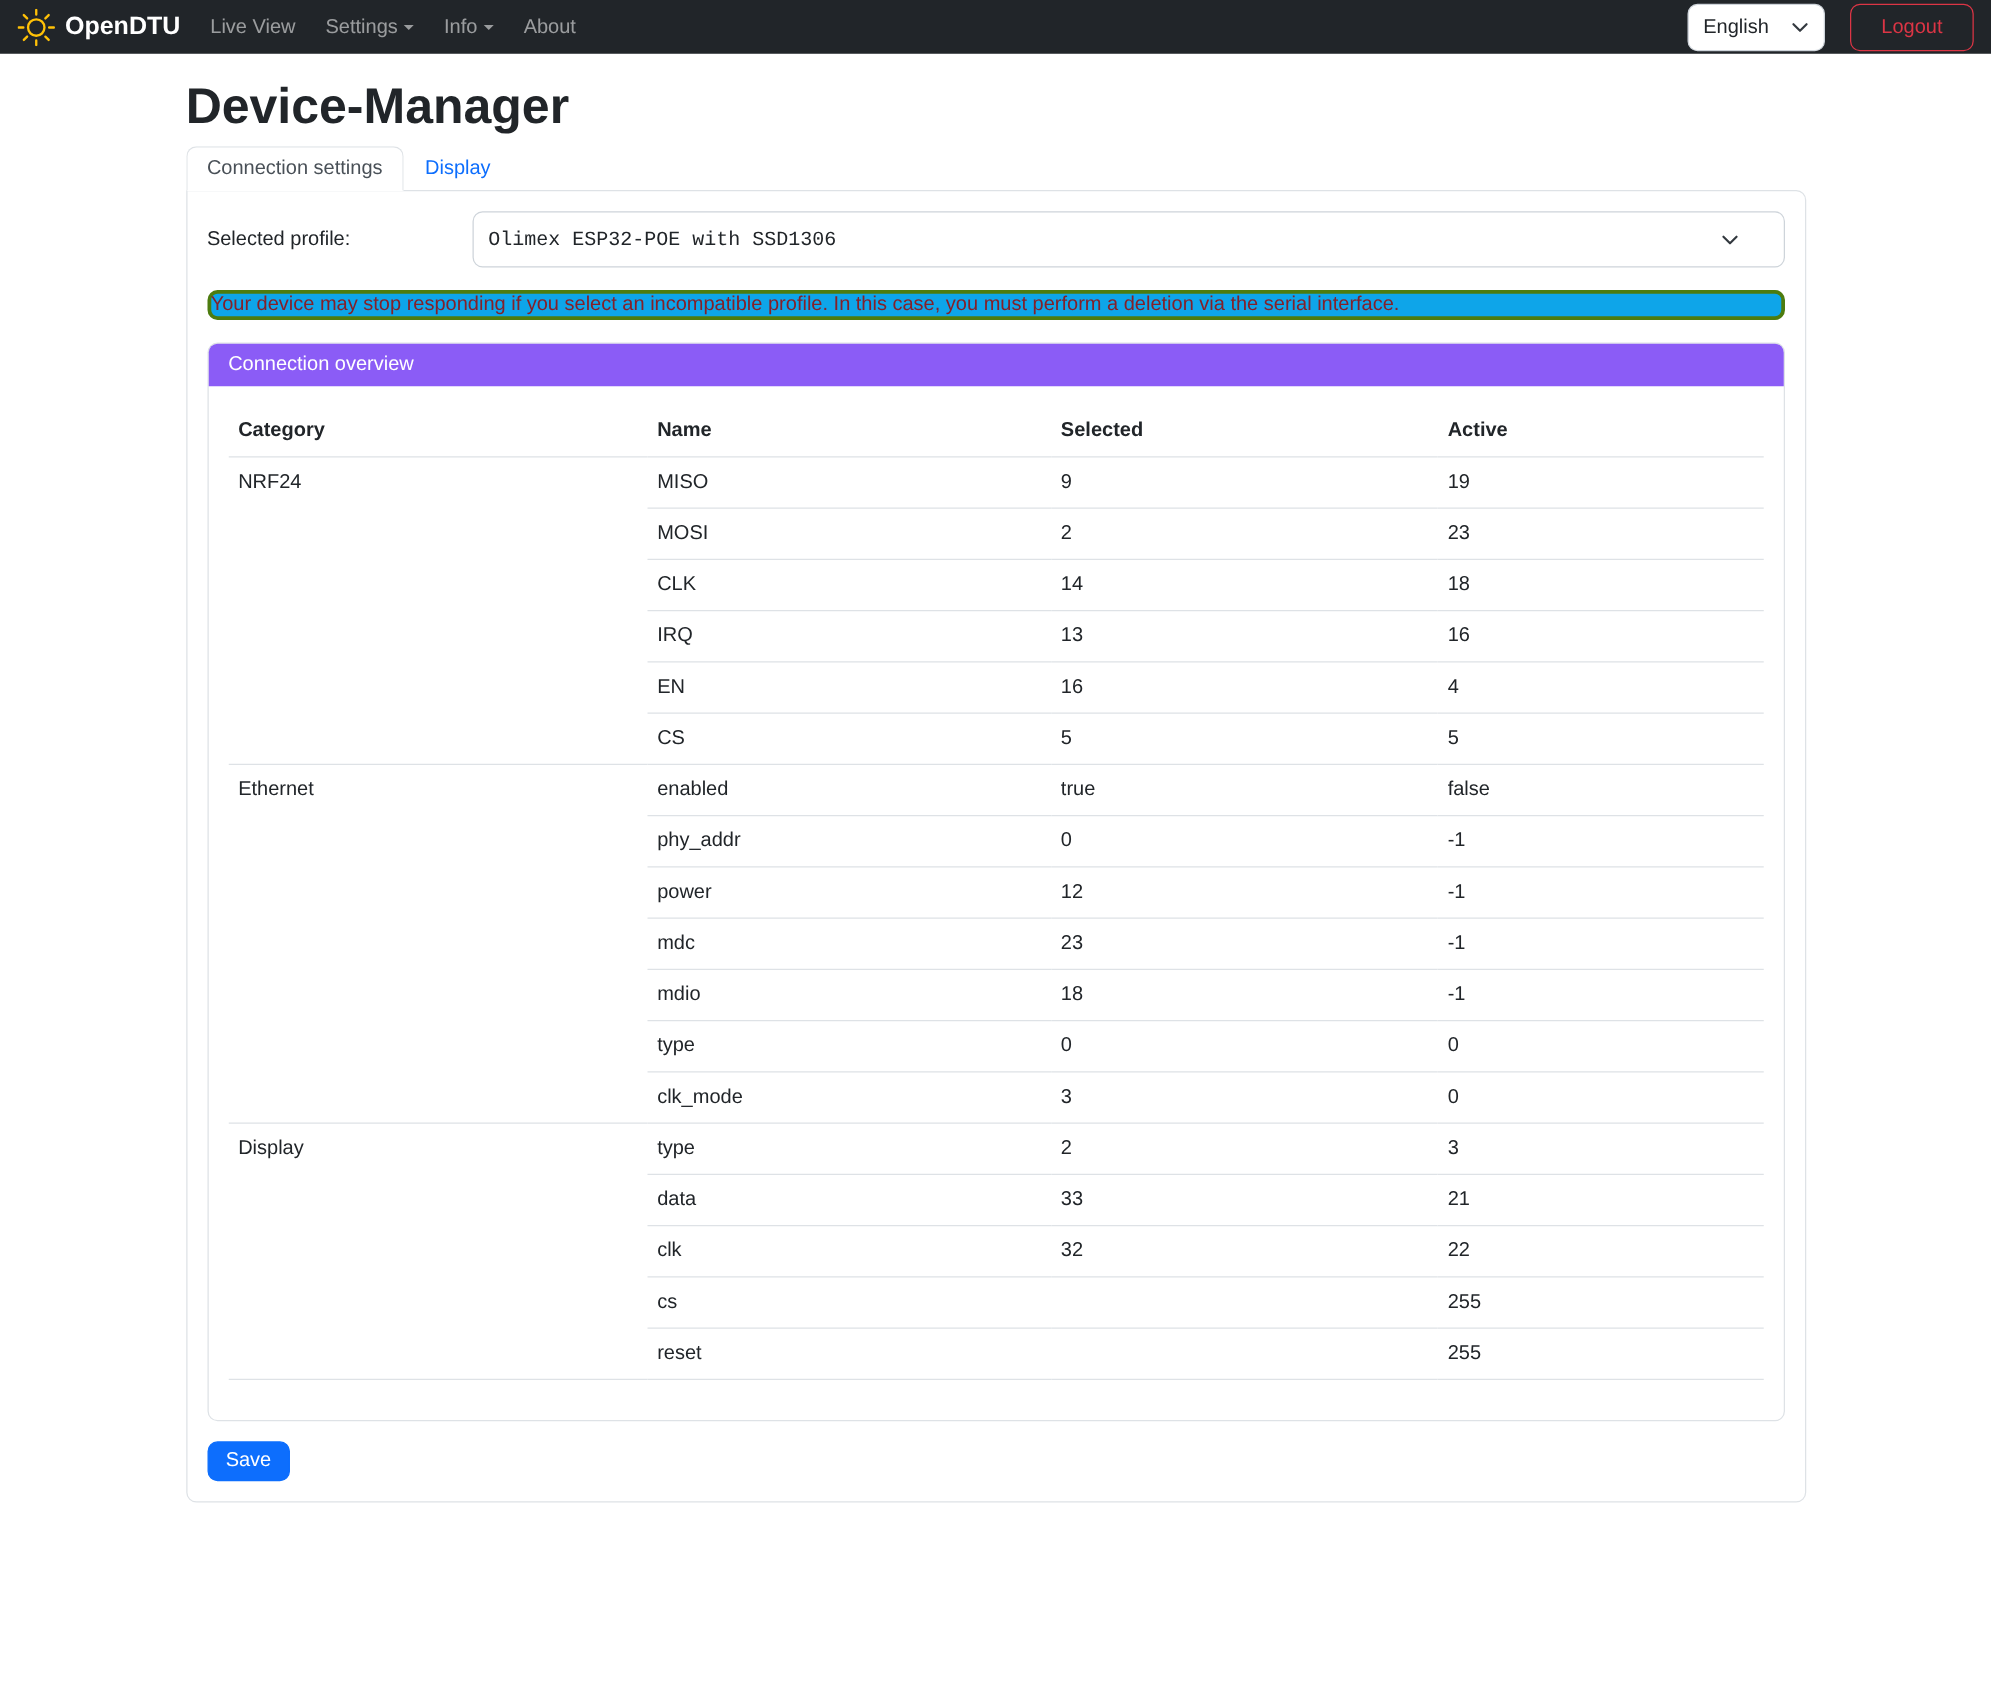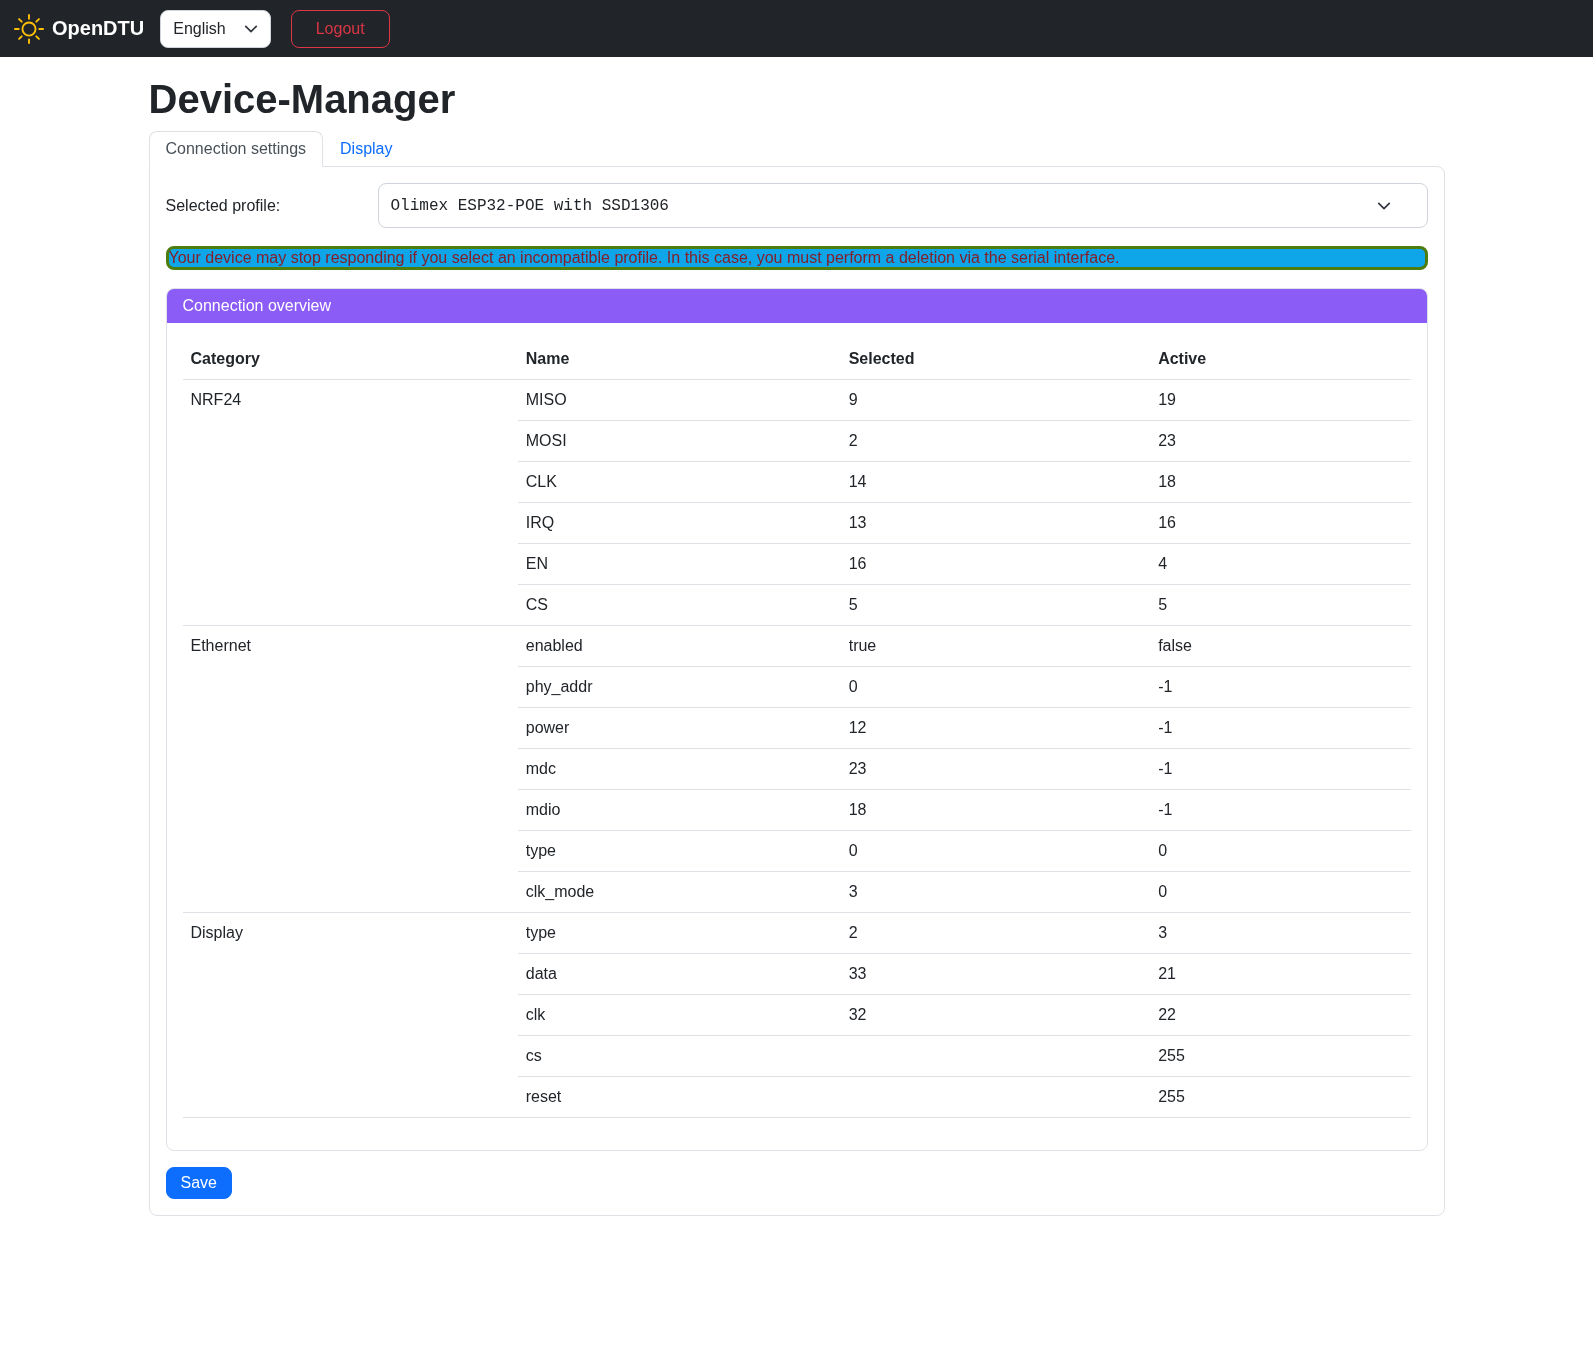--- a/index.html
+++ b/index.html
@@ -8,21 +8,21 @@
     font-family: "Liberation Sans", "DejaVu Sans", sans-serif;
     font-size: 16px;
     color: #212529;
     width: 1593px;
     min-height: 1359px;
   }
 
   
   .navbar {
     background: #212529;
-    height: 57px;
+    height: 43px;
     display: flex;
     align-items: center;
     padding: 0 14px;
   }
   .brand {
     display: flex;
     align-items: center;
     gap: 8px;
     color: #fff;
     font-size: 20px;
@@ -183,20 +183,26 @@
 
 <nav class="navbar">
   <a class="brand">
     <span>
       <svg width="30" height="30" viewBox="0 0 16 16" fill="#ffc107" xmlns="http://www.w3.org/2000/svg">
         <path d="M8 11a3 3 0 1 1 0-6 3 3 0 0 1 0 6m0 1a4 4 0 1 0 0-8 4 4 0 0 0 0 8M8 0a.5.5 0 0 1 .5.5v2a.5.5 0 0 1-1 0v-2A.5.5 0 0 1 8 0m0 13a.5.5 0 0 1 .5.5v2a.5.5 0 0 1-1 0v-2A.5.5 0 0 1 8 13m8-5a.5.5 0 0 1-.5.5h-2a.5.5 0 0 1 0-1h2a.5.5 0 0 1 .5.5M3 8a.5.5 0 0 1-.5.5h-2a.5.5 0 0 1 0-1h2A.5.5 0 0 1 3 8m10.657-5.657a.5.5 0 0 1 0 .707l-1.414 1.415a.5.5 0 1 1-.707-.708l1.414-1.414a.5.5 0 0 1 .707 0m-9.193 9.193a.5.5 0 0 1 0 .707L3.05 13.657a.5.5 0 0 1-.707-.707l1.414-1.414a.5.5 0 0 1 .707 0m9.193 2.121a.5.5 0 0 1-.707 0l-1.414-1.414a.5.5 0 0 1 .707-.707l1.414 1.414a.5.5 0 0 1 0 .707M4.464 4.465a.5.5 0 0 1-.707 0L2.343 3.05a.5.5 0 1 1 .707-.707l1.414 1.414a.5.5 0 0 1 0 .708"></path>
       </svg>
     </span>
     <span>OpenDTU</span>
   </a>
+  <div class="nav-links">
+    <a class="nav-link"><span>Live View</span></a>
+    <a class="nav-link"><span>Settings</span><span class="caret"></span></a>
+    <a class="nav-link"><span>Info</span><span class="caret"></span></a>
+    <a class="nav-link"><span>About</span></a>
+  </div>
   <div class="nav-right">
     <div class="lang-select">
       <span>English</span>
       <span class="chevron-down">
         <svg width="14" height="14" viewBox="0 0 16 16">
             <path fill="none" stroke="#343a40" stroke-width="2" stroke-linecap="round" stroke-linejoin="round" d="m2 5 6 6 6-6"></path>
           </svg>
       </span>
     </div>
     <button class="logout-btn">Logout</button>

